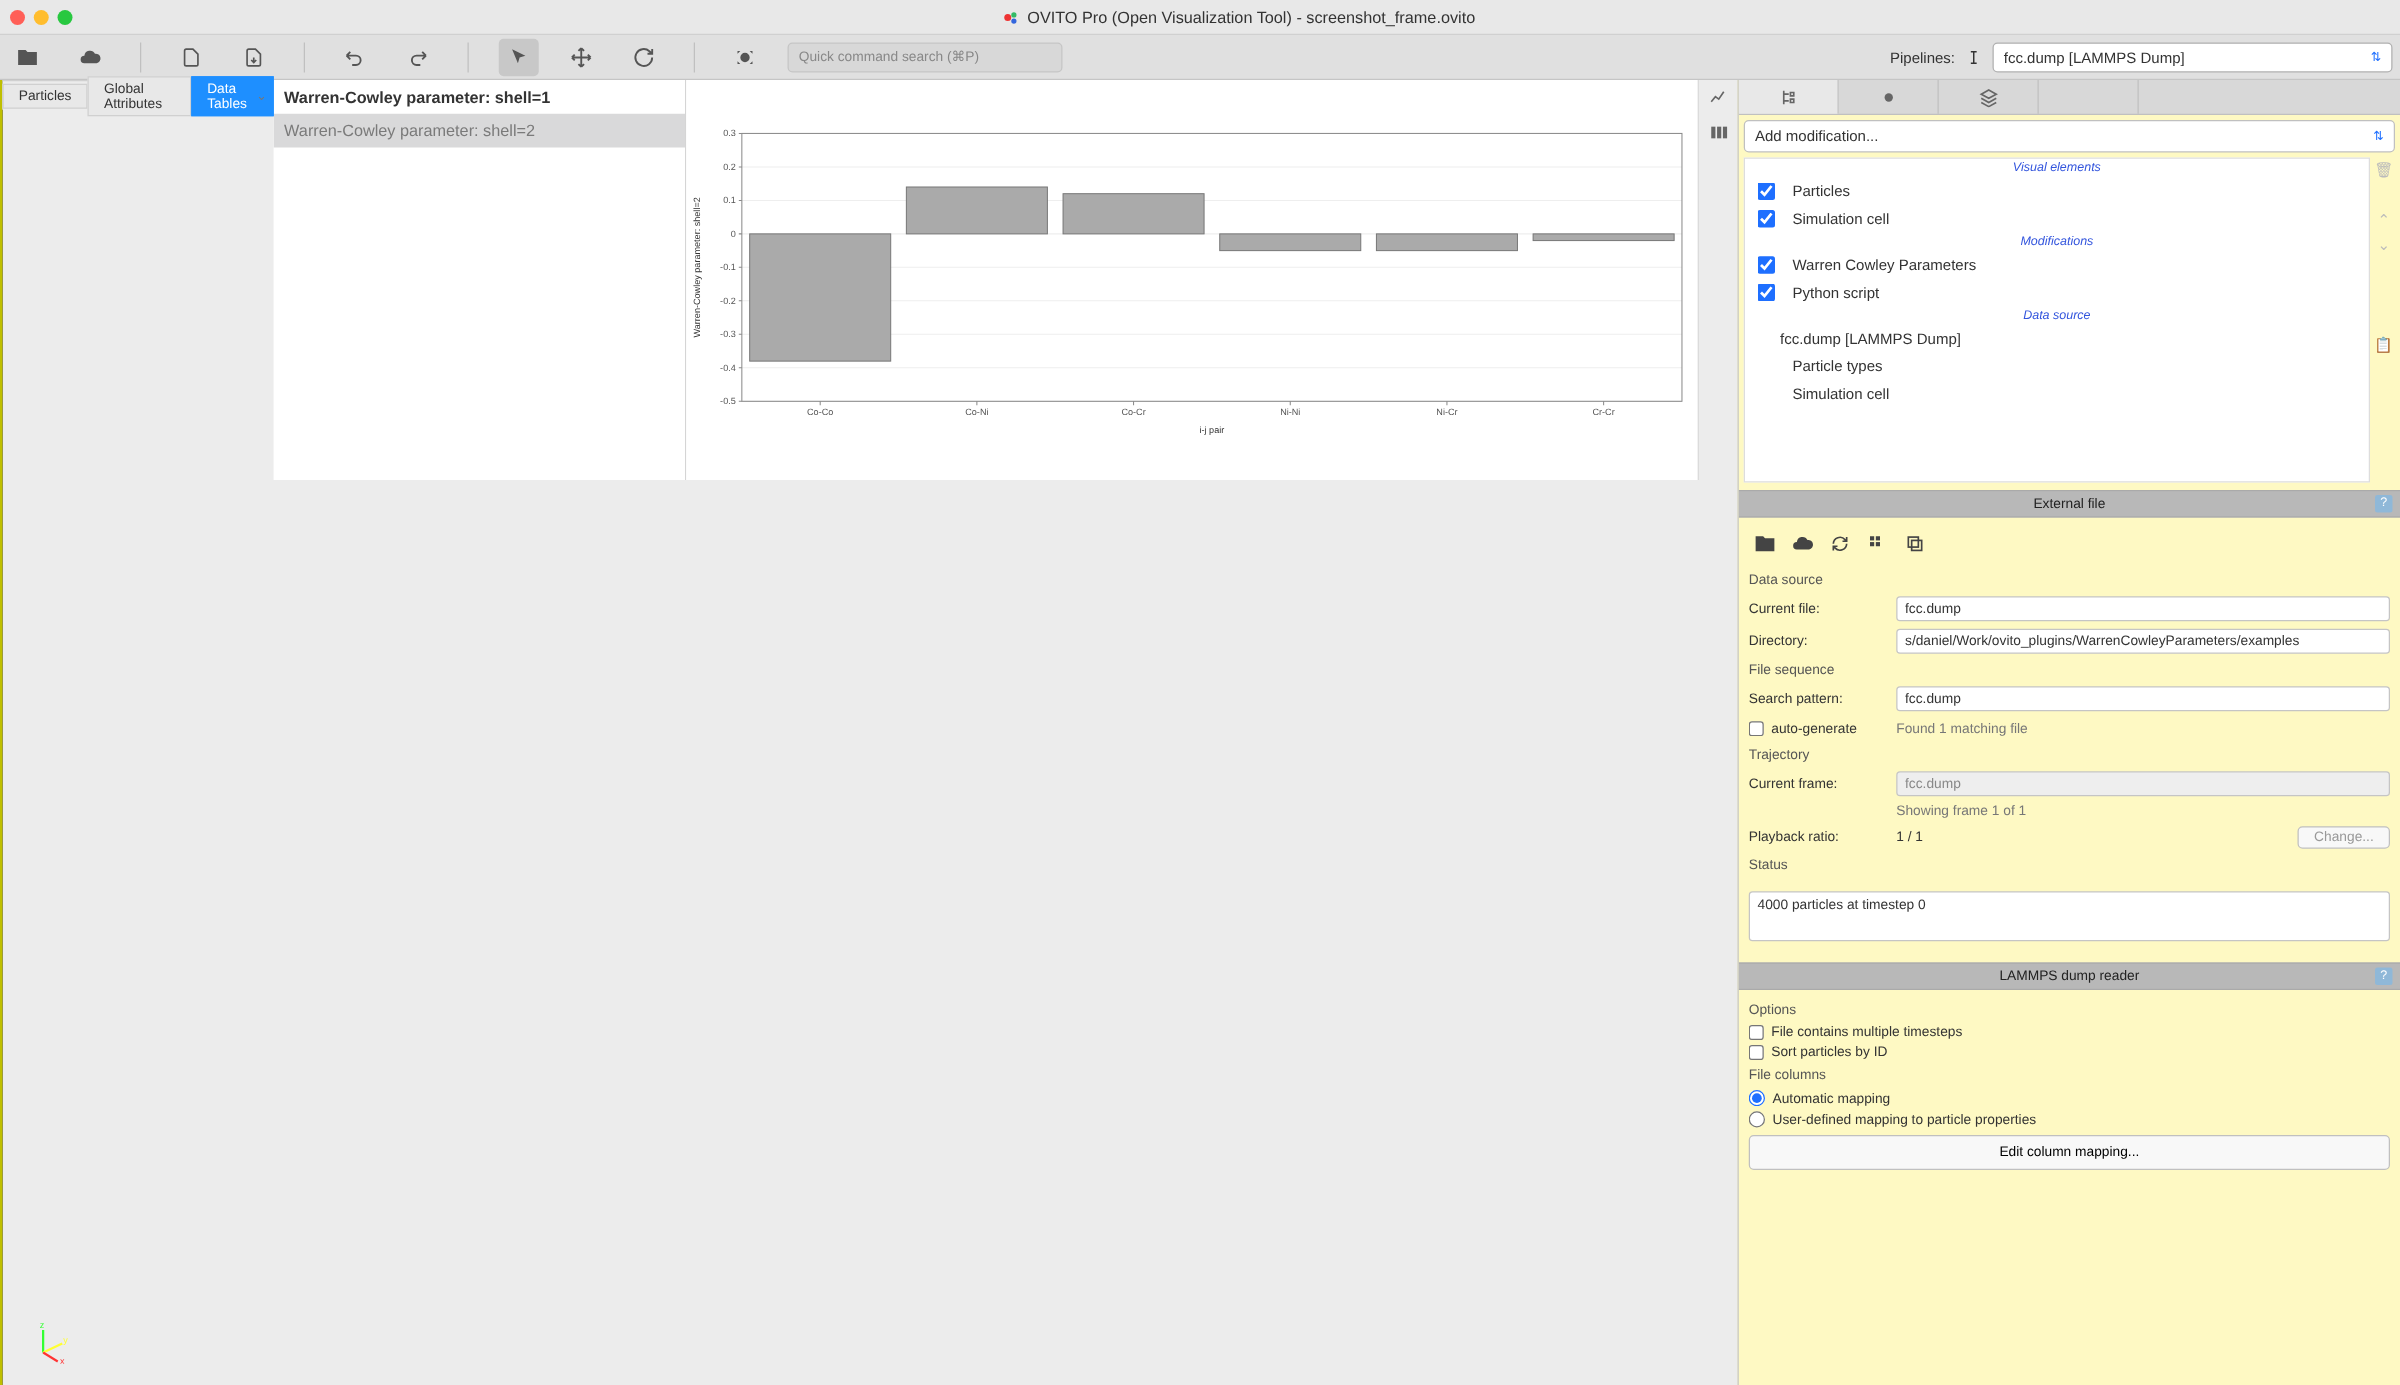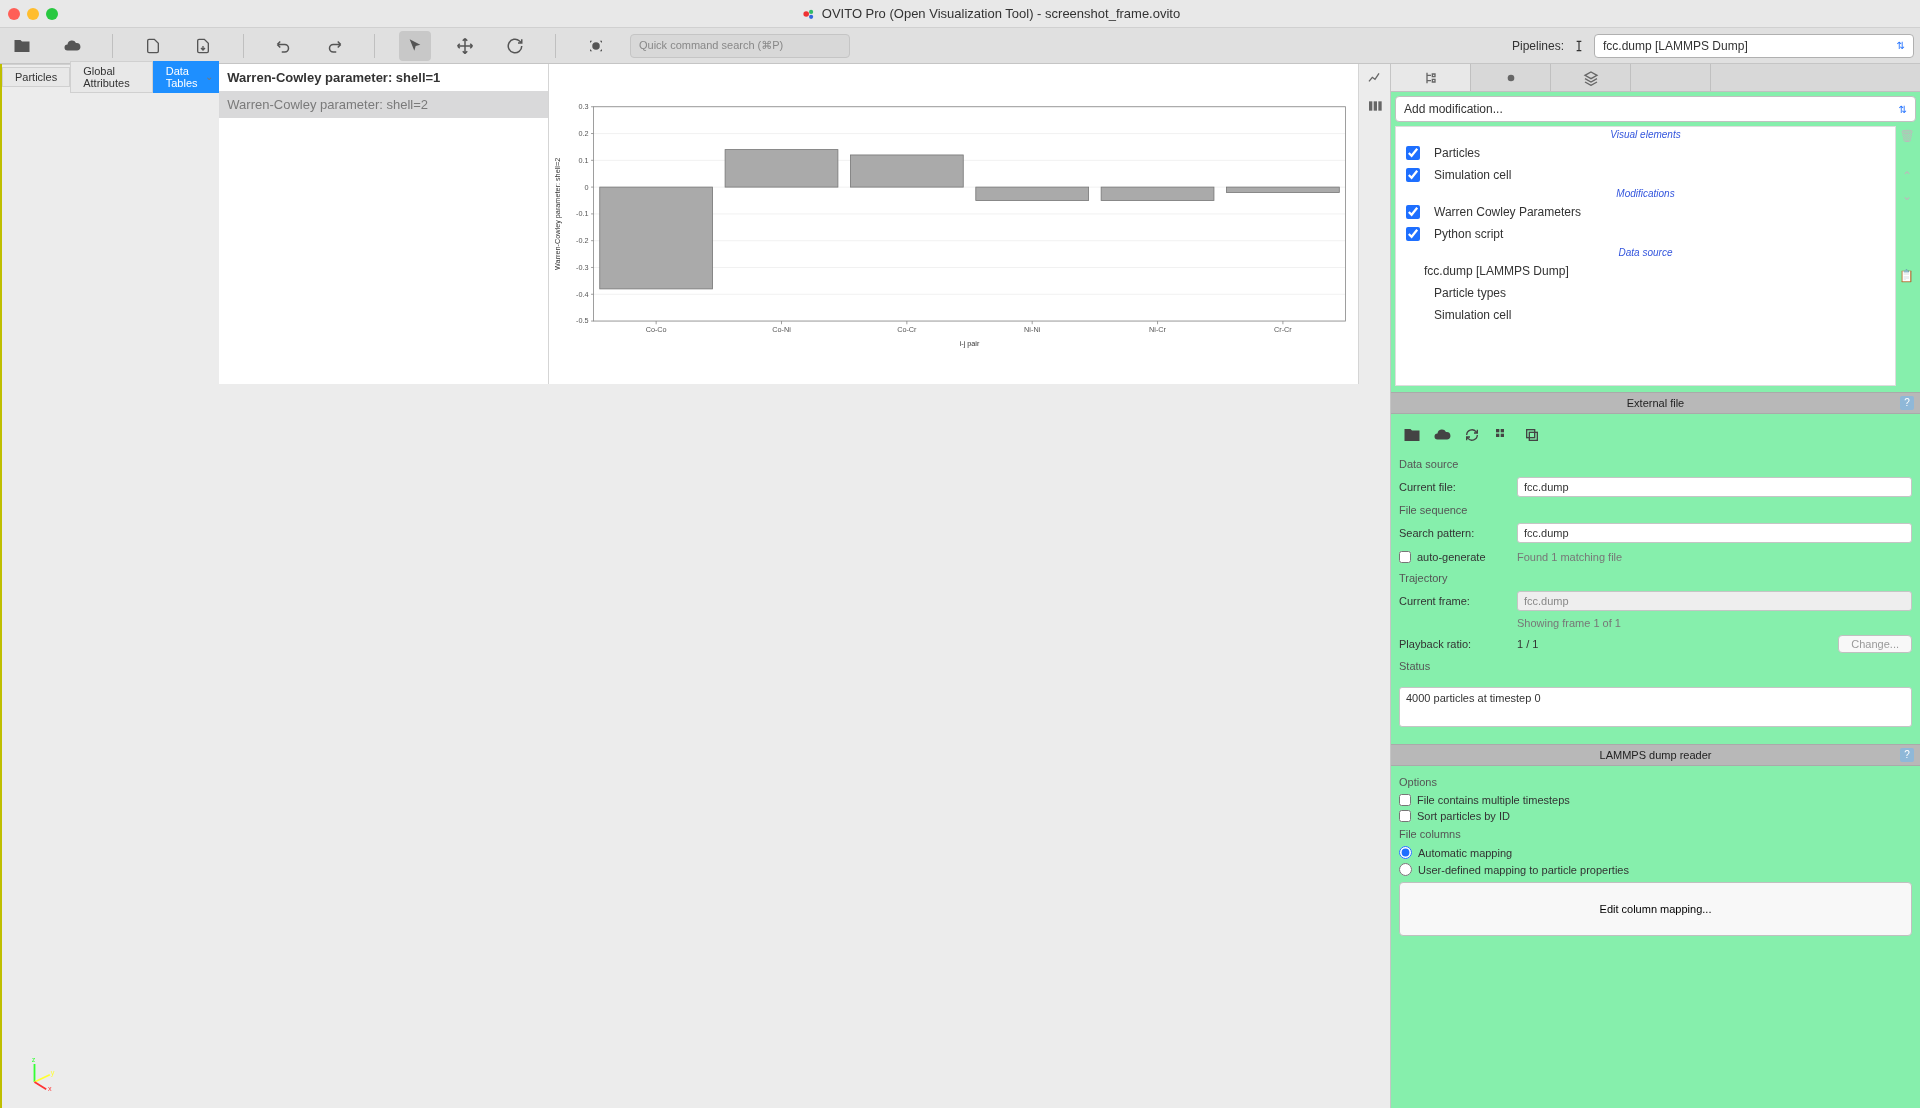--- a/index.html
+++ b/index.html
@@ -19,21 +19,21 @@
 .tool-btn.active { background: #c8c8c8; }
 .tool-sep { width: 1px; height: 24px; background: #c0c0c0; margin: 0 6px; }
 .search-box { width: 220px; height: 24px; background: #d8d8d8; border: 1px solid #c5c5c5; border-radius: 4px; padding: 0 8px; font-size: 11px; color: #888; display:flex; align-items:center; }
 .toolbar-right { margin-left: auto; display: flex; align-items: center; gap: 8px; }
 .pipeline-label { font-size: 12px; }
 .pipeline-select { width: 320px; height: 24px; background: #fff; border: 1px solid #b0b0b0; border-radius: 4px; padding: 0 8px; display: flex; align-items: center; justify-content: space-between; }
 .pipeline-chev { color: #1e6fff; font-size: 10px; }
 
 .main-area { display: flex; height: calc(100vh - 64px); }
 .left-panel { flex: 1; display: flex; min-width: 0; }
-.right-panel { width: 530px; background: #86efac; display: flex; flex-direction: column; border-left: 1px solid #c5c5c5; overflow-y: auto; }
+.right-panel { width: 530px; background: #fef9c3; display: flex; flex-direction: column; border-left: 1px solid #c5c5c5; overflow-y: auto; }
 
 .viewport { flex: 1; background: #000; position: relative; border: 1px solid #bfbf00; margin: 0; }
 .viewport-label { position: absolute; top: 4px; left: 6px; color: #fff; font-size: 11px; }
 .axis-tripod { position: absolute; bottom: 16px; left: 20px; width: 36px; height: 36px; }
 
 .tabs-row { display: flex; justify-content: center; background: #ececec; border-top: 1px solid #d0d0d0; height: 24px; align-items: center; position:relative;}
 .tab { padding: 3px 12px; font-size: 11px; background: #e8e8e8; border: 1px solid #d0d0d0; cursor: pointer; }
 .tab.active { background: #1e8fff; color: #fff; border-color: #1e8fff; }
 .tabs-row .chev-down { position:absolute; right:6px; font-size:10px; color:#777;}
 
@@ -68,21 +68,21 @@
 .sub-label { color: #555; font-size: 11px; padding: 4px 0; font-weight: 500;}
 .field-row { display: flex; align-items: center; padding: 3px 0; gap: 8px; }
 .field-label { width: 110px; font-size: 11px; }
 .field-value { flex: 1; background: #fff; border: 1px solid #c5c5c5; border-radius: 3px; padding: 3px 6px; font-size: 11px; }
 .field-value.disabled { background: #eee; color:#888;}
 .field-plain { flex:1; font-size:11px; }
 .check-row { display:flex; align-items:center; gap:6px; padding:2px 0; font-size:11px;}
 .check-row input { width:12px; height:12px;}
 .radio-row { display:flex; align-items:flex-end; gap:6px; padding:2px 0; font-size:11px;}
 .radio-row input { accent-color:#1e6fff; }
-.wide-btn { width: 100%; padding: 20px; background: #f8f8f8; border: 1px solid #c0c0c0; border-radius: 4px; font-size: 11px; cursor:pointer; margin-top:4px;}
+.wide-btn { width: 100%; padding: 7px; background: #f8f8f8; border: 1px solid #c0c0c0; border-radius: 4px; font-size: 11px; cursor:pointer; margin-top:4px;}
 
 svg.chart-svg { width:100%; height:100%; }
 .chart-bar { fill: #aaa; stroke: #777; stroke-width:1; }
 .chart-axis { stroke: #888; stroke-width:1; }
 .chart-tick-text { font-size: 9px; fill: #555; }
 .chart-grid { stroke: #eee; stroke-width:1; }
 .chart-axis-label { font-size: 9px; fill: #333; }
 
 .status-box { background:#fff; border:1px solid #c5c5c5; border-radius:3px; padding:4px 6px; margin:11px 0; font-size:11px; min-height:40px;}
 .change-btn { padding:2px 12px; font-size:11px; border:1px solid #c0c0c0; border-radius:4px; background:#f8f8f8; color:#999;}
@@ -990,20 +990,24 @@
               <rect x="8" y="8" width="12" height="12"></rect>
               <rect x="4" y="4" width="12" height="12"></rect>
             </svg>
           </span>
       </div>
       <div class="sub-label">Data source</div>
       <div class="field-row">
           <span class="field-label">Current file:</span>
           <div class="field-value">fcc.dump</div>
         </div>
+      <div class="field-row">
+          <span class="field-label">Directory:</span>
+          <div class="field-value">s/daniel/Work/ovito_plugins/WarrenCowleyParameters/examples</div>
+        </div>
       <div class="sub-label">File sequence</div>
       <div class="field-row">
           <span class="field-label">Search pattern:</span>
           <div class="field-value">fcc.dump</div>
         </div>
       <div class="field-row">
         <div class="check-row" style="width:110px;">
             <input type="checkbox" style="">
             <span>auto-generate</span>
           </div>

